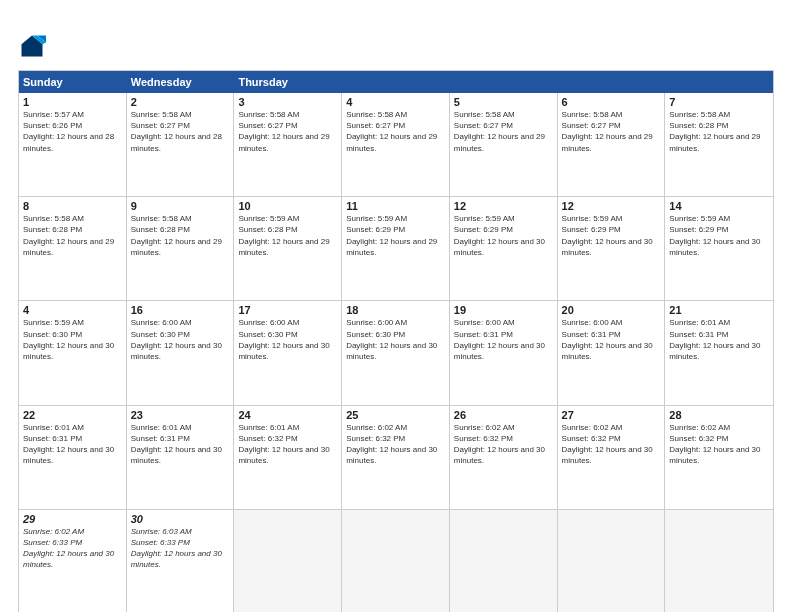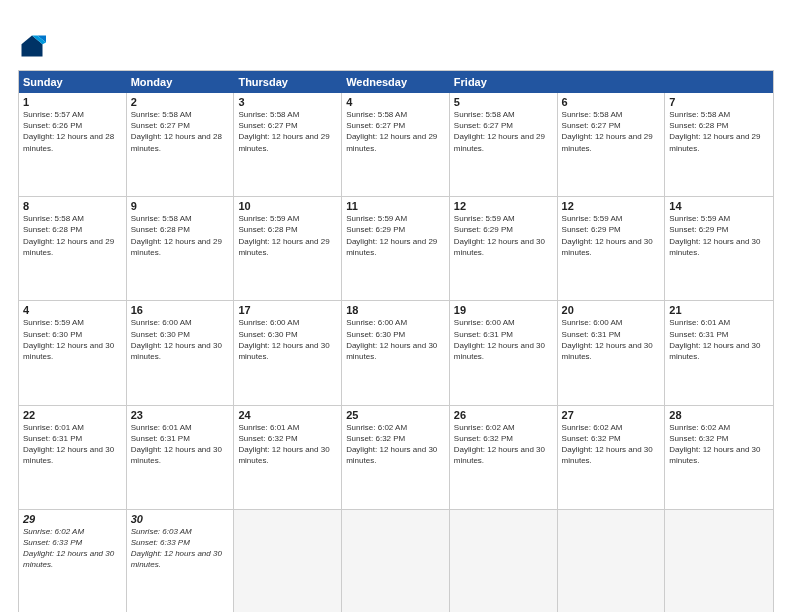--- a/index.html
+++ b/index.html
@@ -135,24 +135,22 @@
     </div>
     <div class="title-block">
       <h1></h1>
       <h2></h2>
     </div>
   </div>
 
   <div class="calendar">
     <div class="cal-header">
     <div class="cal-header-cell">Sunday</div>
-        <div class="cal-header-cell">Monday</div>
+        <div class="cal-header-cell">Wednesday</div>
         <div class="cal-header-cell">Thursday</div>
-        <div class="cal-header-cell">Wednesday</div>
-        <div class="cal-header-cell">Friday</div>
       </div>
     <div class="cal-body">
     <div class="cal-row">
           <div class="cal-cell">
         <span class="day-num">1</span>
         <div class="cell-text">
           Sunrise: 5:57 AM<br>
           Sunset: 6:26 PM<br>
           Daylight: 12 hours and 28 minutes.
         </div>

